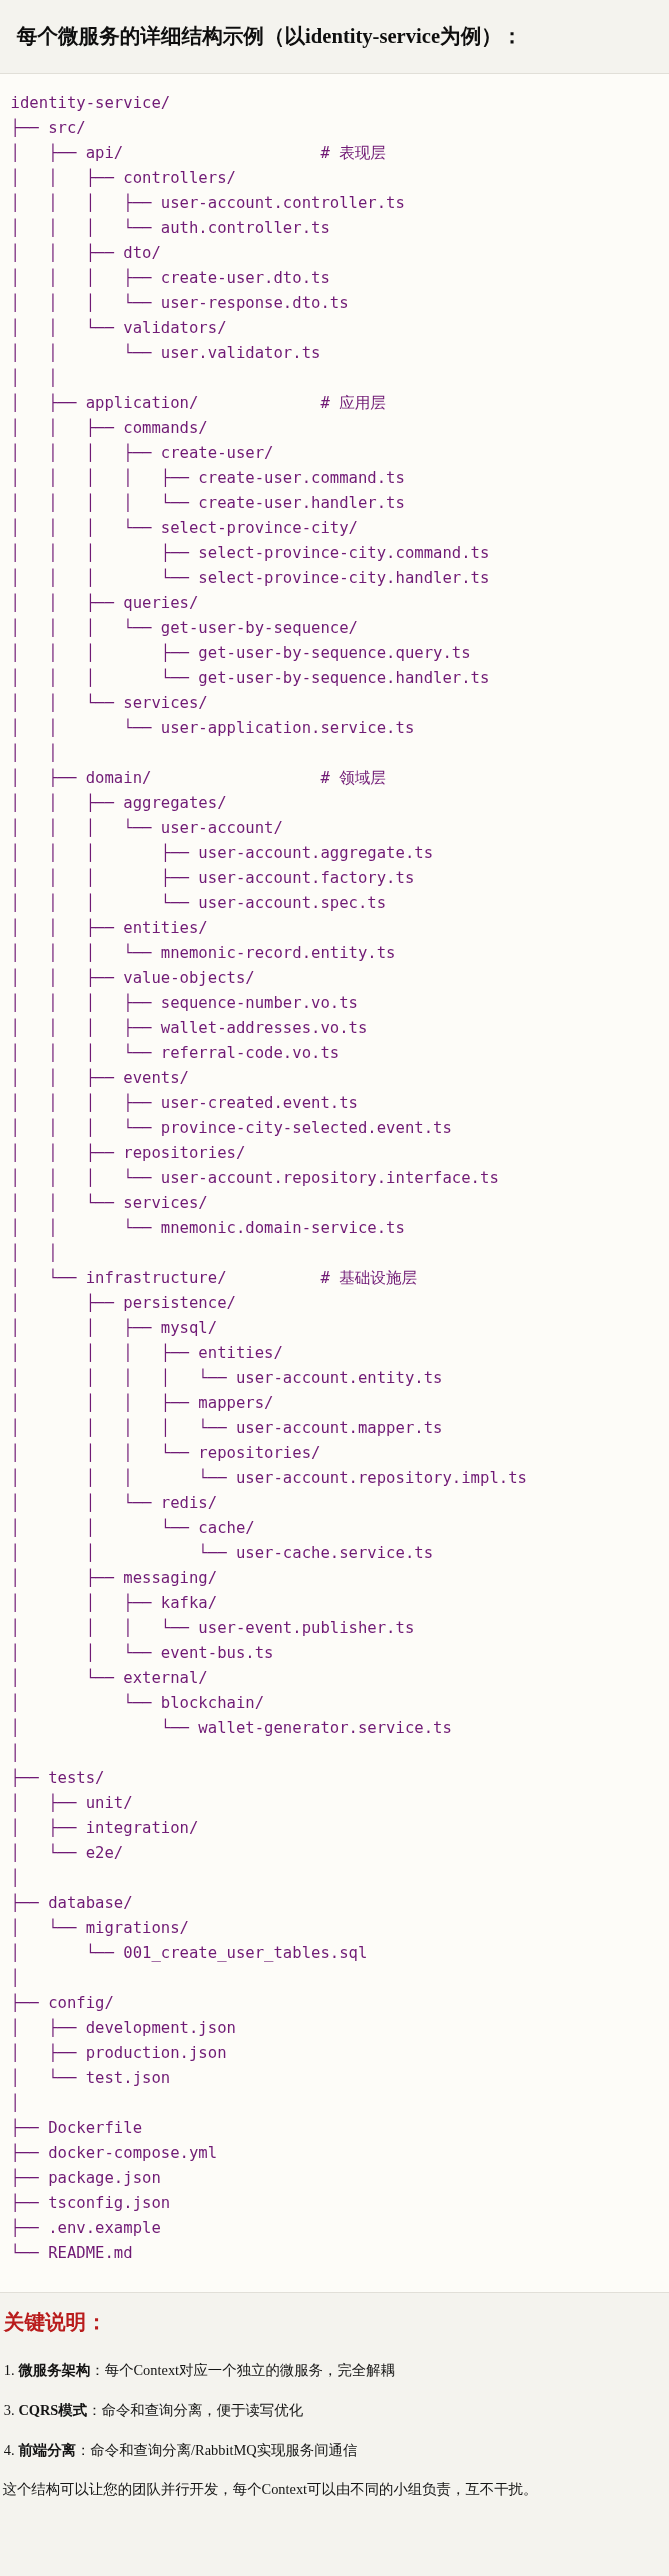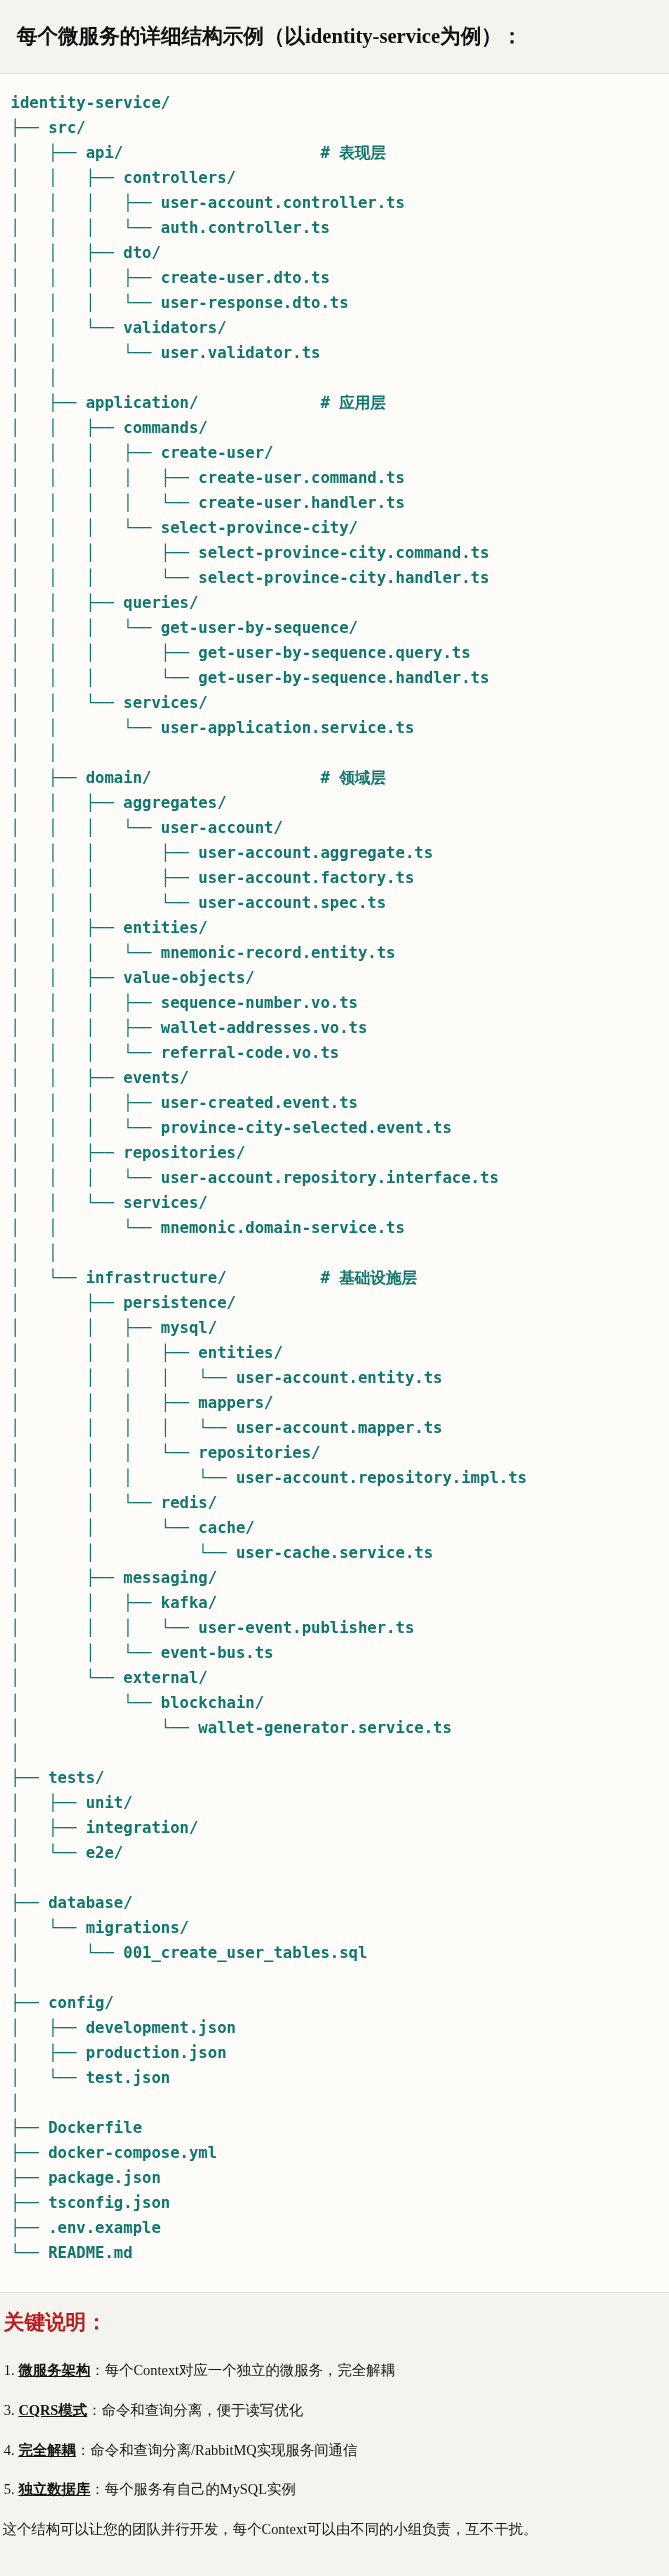--- a/index.html
+++ b/index.html
@@ -23,42 +23,41 @@
     border-top: 0.6px solid #e1dfd8;
     border-bottom: 0.6px solid #e1dfd8;
     padding: 17px 10px 26px 10.6px;
     overflow: hidden;
   }
   .code-block code {
     display: block;
     font-family: "DejaVu Sans Mono", "Liberation Mono", monospace;
     font-size: 15.6px;
     line-height: 25px;
-    color: #0f766e;
+    color: #701a75;
     white-space: pre;
-    font-weight: bold;
   }
   .notes-heading {
     font-size: 20.6px;
     line-height: 27.5px;
     font-weight: bold;
     color: #b91c1c;
     margin: 16.3px 0 25px 0;
     padding: 0 3.8px;
   }
   .notes-list { margin: 0; padding: 0; }
   .note {
     font-size: 14.4px;
     line-height: 19px;
     margin: 0 0 20.6px 0;
     padding: 0 3.8px;
     color: #141414;
   }
   .note-num { margin-right: 3.8px; }
-  .note-term { font-weight: bold; text-decoration: underline; }
+  .note-term { font-weight: bold; }
   .closing-note {
     font-size: 14.4px;
     line-height: 19px;
     margin: 20px 0 0 0;
     padding: 0 2.5px 10px 2.5px;
     color: #141414;
   }
 </style>
 </head>
 <body>
@@ -159,23 +158,20 @@
   <div class="note">
     <span class="note-num">1.</span><strong class="note-term">微服务架构</strong><span class="note-desc">：每个Context对应一个独立的微服务，完全解耦</span>
   </div>
 
 
   <div class="note">
     <span class="note-num">3.</span><strong class="note-term">CQRS模式</strong><span class="note-desc">：命令和查询分离，便于读写优化</span>
   </div>
 
   <div class="note">
-    <span class="note-num">4.</span><strong class="note-term">完全解耦</strong><span class="note-desc">：命令和查询分离/RabbitMQ实现服务间通信</span>
+    <span class="note-num">4.</span><strong class="note-term">前端分离</strong><span class="note-desc">：命令和查询分离/RabbitMQ实现服务间通信</span>
   </div>
 
-  <div class="note">
-    <span class="note-num">5.</span><strong class="note-term">独立数据库</strong><span class="note-desc">：每个服务有自己的MySQL实例</span>
-  </div>
 
 </div>
 
 <p class="closing-note">这个结构可以让您的团队并行开发，每个Context可以由不同的小组负责，互不干扰。</p>
 
 
 </body></html>

